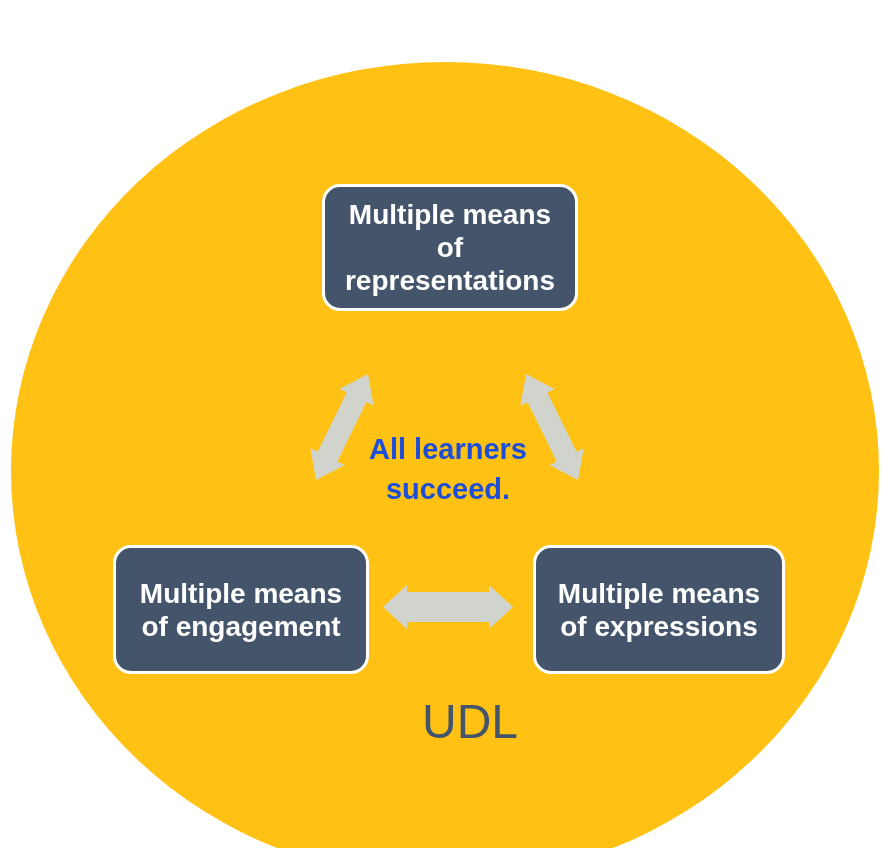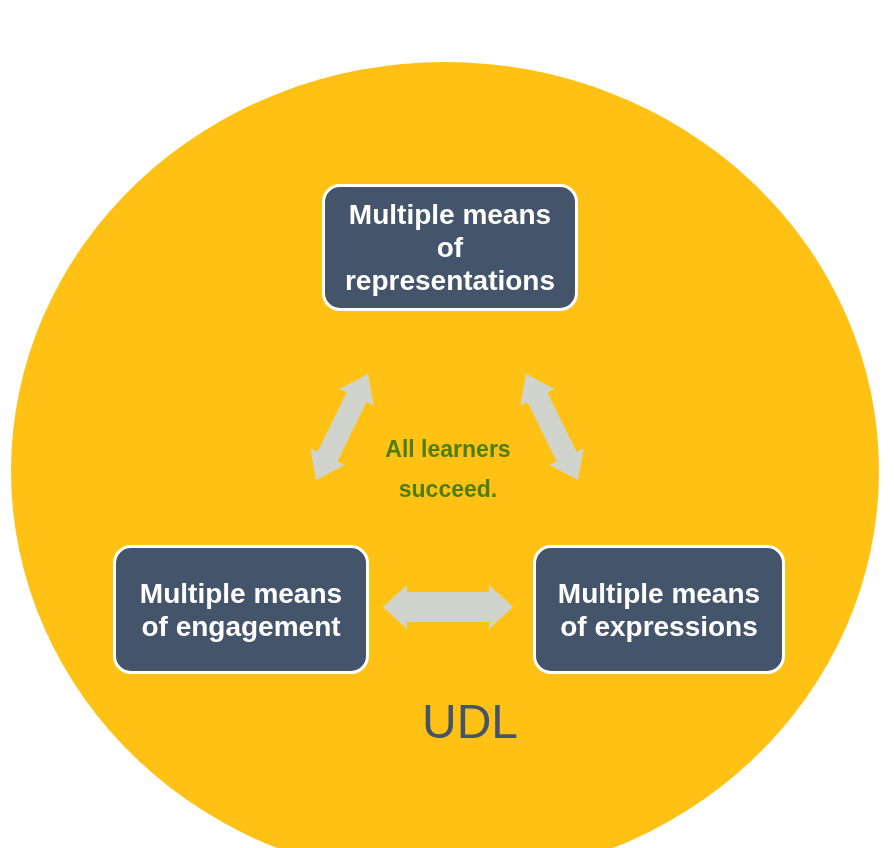--- a/index.html
+++ b/index.html
@@ -72,23 +72,23 @@
   }
   .node-label {
     white-space: pre-line;
   }
   .center-text {
     position: absolute;
     left: 270px;
     top: 381px;
     width: 356px;
     text-align: center;
-    color: #4d7c0f;
+    color: #1d4ed8;
     font-weight: bold;
-    font-size: 23px;
+    font-size: 29px;
     line-height: 40px;
     white-space: pre-line;
   }
   .udl-title {
     position: absolute;
     left: 370px;
     top: 646px;
     width: 200px;
     text-align: center;
     color: #44546A;

